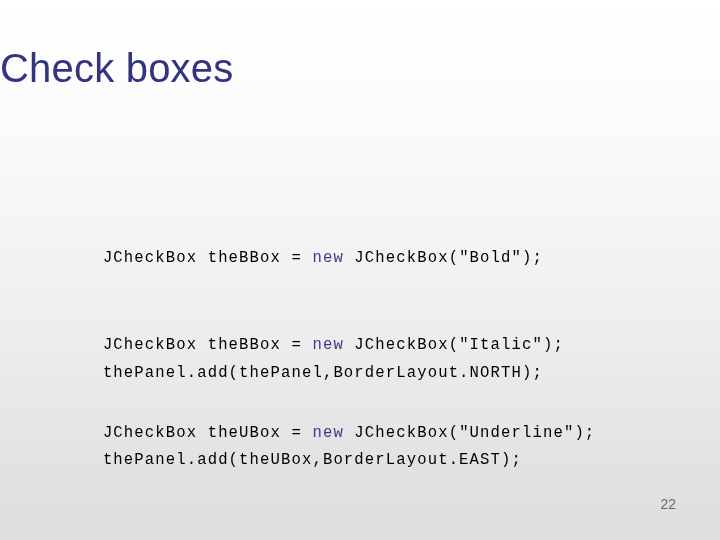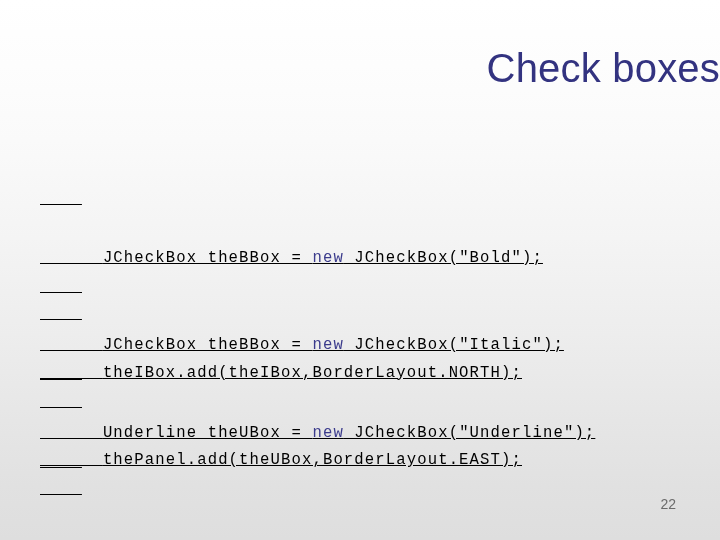--- a/index.html
+++ b/index.html
@@ -31,41 +31,40 @@
                 #e1e1e1  90%,
                 #dedede 100%);
   }
 
   
   #slide-title {
     position: absolute;
     left: 0;
     top: 44px;
     width: 720px;
-    text-align: right;
+    text-align: left;
     font-family: "Liberation Sans", sans-serif;
     font-size: 40px;
     font-weight: 400;
     line-height: 48px;
     letter-spacing: 0.2px;
     color: #333380;
     white-space: nowrap;
   }
 
   
   .code-block {
     position: absolute;
     left: 40px;
     font-family: "Liberation Mono", monospace;
     font-size: 15.6px;
     line-height: 29.2px;
     letter-spacing: 1.12px;
     color: #000000;
     white-space: pre;
-    text-decoration: underline;
   }
 
   #code-block-1 { top: 156px; }
   #code-block-2 { top: 271px; }
 
   .code-line {
     white-space: pre;
     height: 29.2px;
   }
 
@@ -94,27 +93,27 @@
   <div id="slide-title">Check boxes</div>
 
   <div id="code-block-1" class="code-block">
     <div class="code-line">
       <span>JCheckBox theBBox = </span><span class="kw">new</span><span> JCheckBox("Bold");</span>
     </div>
     <div class="code-line">
       <span>JCheckBox theBBox = </span><span class="kw">new</span><span> JCheckBox("Italic");</span>
     </div>
     <div class="code-line">
-      <span>Underline theUBox = </span><span class="kw">new</span><span> JCheckBox("Underline");</span>
+      <span>JCheckBox theUBox = </span><span class="kw">new</span><span> JCheckBox("Underline");</span>
     </div>
   </div>
 
   <div id="code-block-2" class="code-block">
     <div class="code-line">
-      <span>theIBox.add(theIBox,BorderLayout.NORTH);</span><span class="kw"></span><span></span>
+      <span>thePanel.add(thePanel,BorderLayout.NORTH);</span><span class="kw"></span><span></span>
     </div>
     <div class="code-line">
       <span>thePanel.add(theUBox,BorderLayout.EAST);</span><span class="kw"></span><span></span>
     </div>
   </div>
 
   <div id="page-number">22</div>
 
 </div>
 

